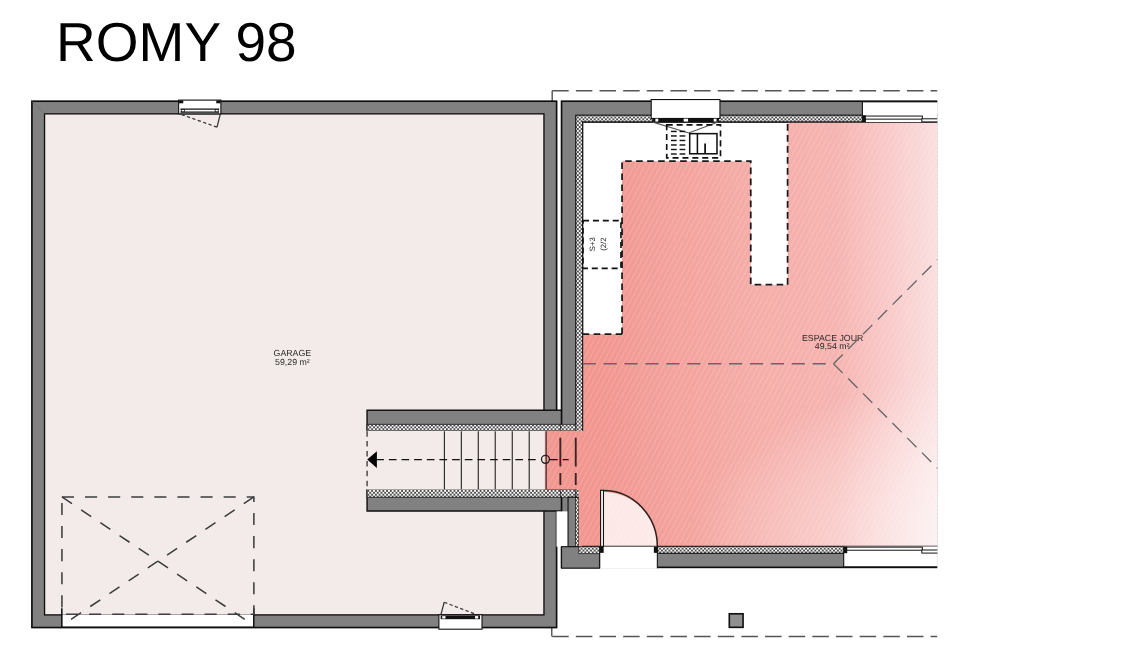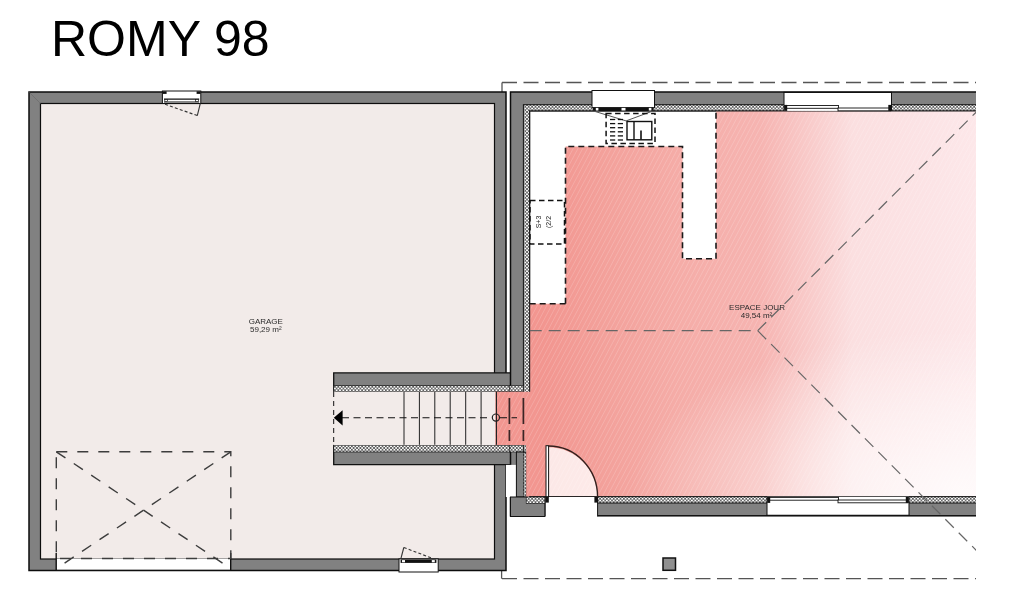--- a/index.html
+++ b/index.html
@@ -1,16 +1,16 @@
 <!DOCTYPE html>
 <html><head>
 <meta charset="utf-8">
 <style>
   html,body{margin:0;padding:0;background:#ffffff;}
-  .page{position:relative;width:976px;height:607px;background:#ffffff;overflow:hidden;}
+  .page{position:relative;width:852px;height:607px;background:#ffffff;overflow:hidden;}
   svg{display:block;}
   text{font-family:"Liberation Sans", sans-serif;}
 </style>
 </head>
 <body>
 <div class="page">
 <svg width="1032" height="607" viewBox="0 0 1032 607" xmlns="http://www.w3.org/2000/svg">
 <defs>
   <linearGradient id="pinkGrad" gradientUnits="userSpaceOnUse" x1="545" y1="0" x2="985" y2="0">
     <stop offset="0" stop-color="#f29690"></stop>

